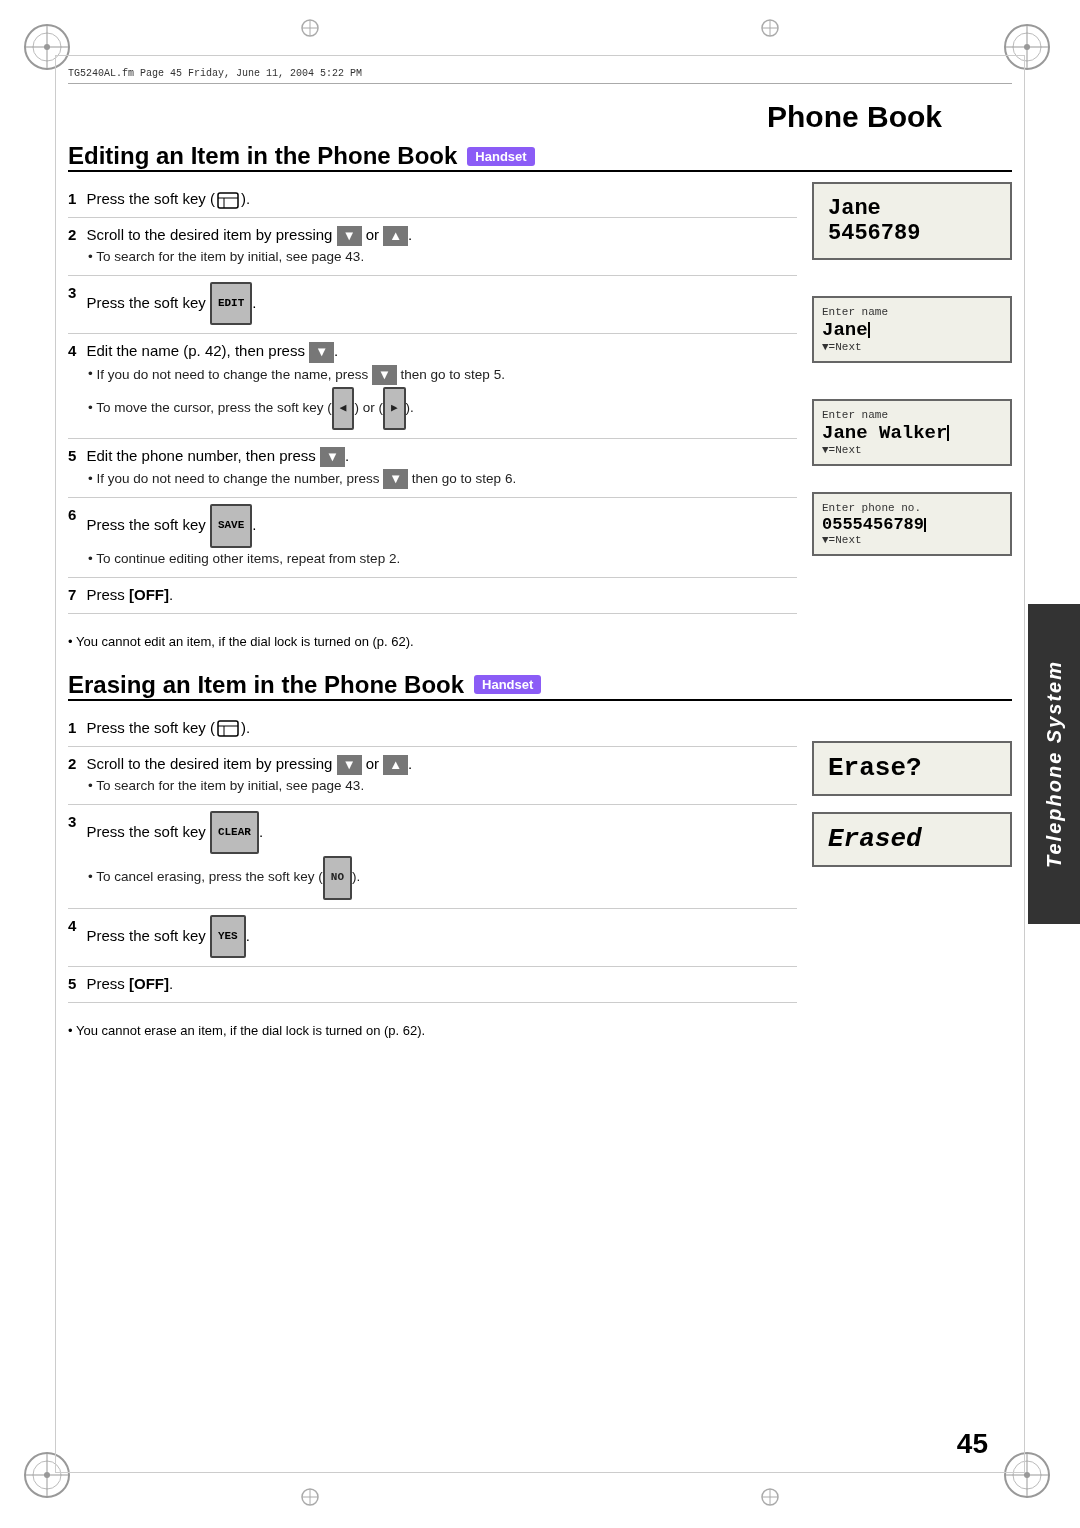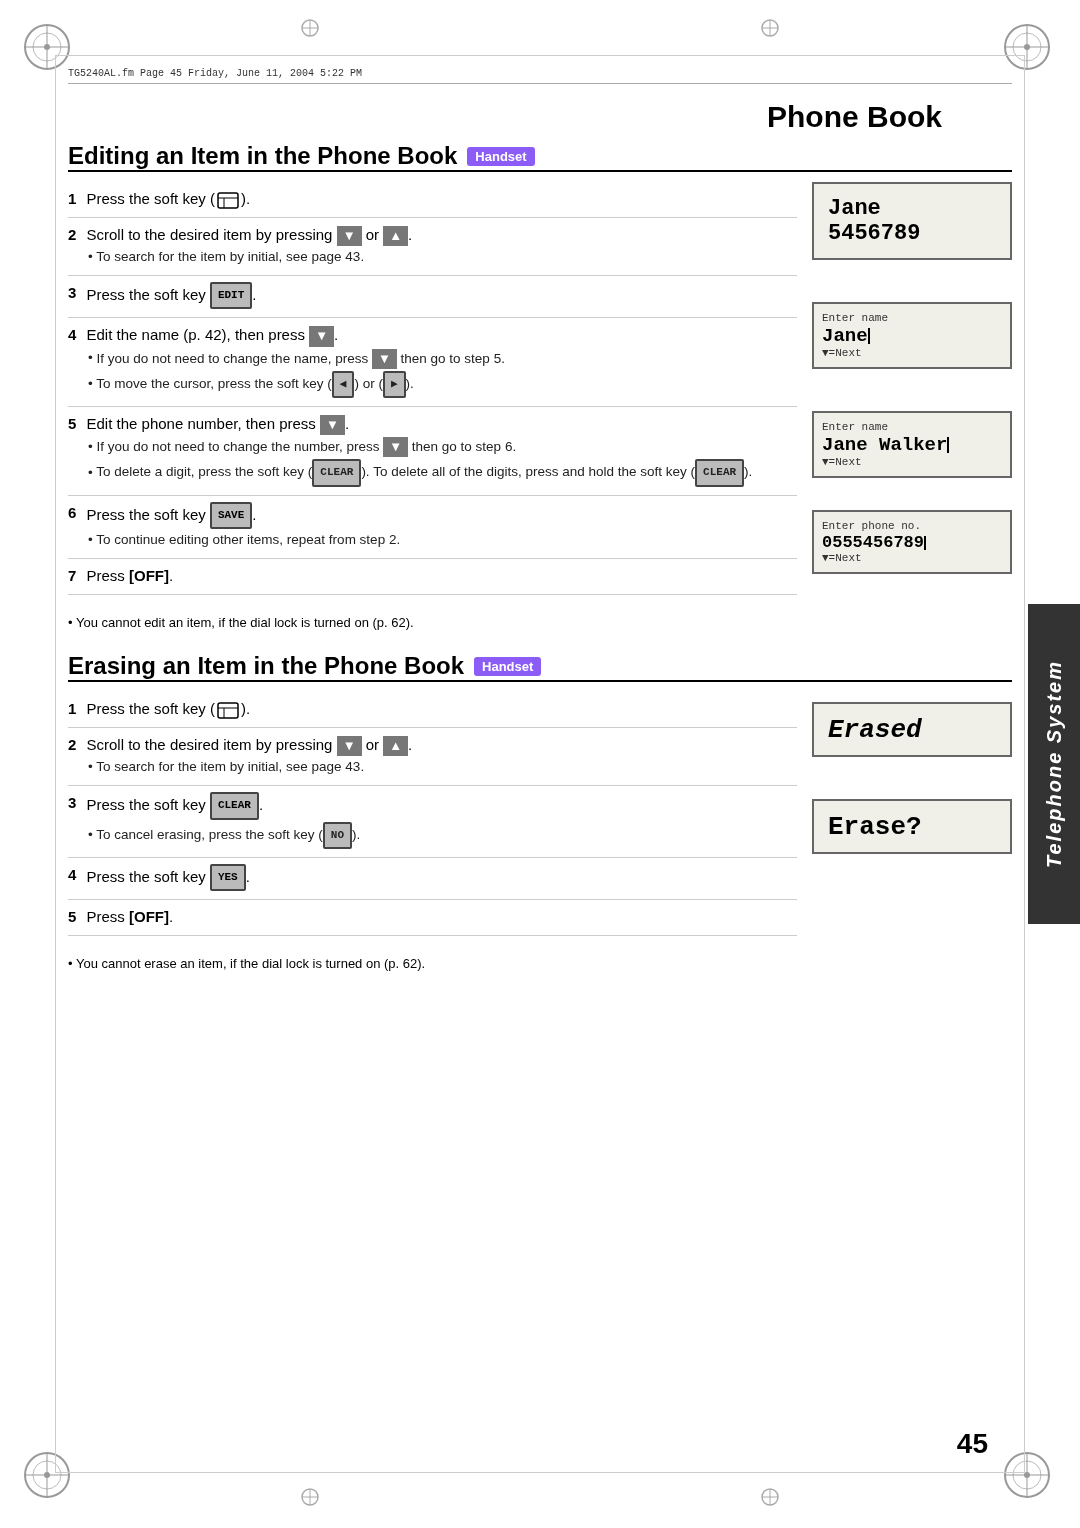--- a/index.html
+++ b/index.html
@@ -136,21 +136,20 @@
 
     .steps-left {
       flex: 1;
       padding-right: 15px;
     }
 
     .steps-right {
       width: 200px;
       display: flex;
       flex-direction: column;
-      gap: 6px;
     }
 
     
     .step {
       border-bottom: 1px solid #ccc;
       padding: 6px 0;
       line-height: 1.4;
     }
 
     .step-number {
@@ -234,21 +233,21 @@
       padding: 4px 0;
     }
 
     .footer-note::before {
       content: '• ';
     }
 
     .double-border-key {
       display: inline-block;
       border: 2px solid #444;
-      padding: 4px 6px;
+      padding: 12px 6px;
       font-size: 11px;
       font-weight: bold;
       font-family: 'Courier New', monospace;
       background: #bbb;
       border-radius: 2px;
       vertical-align: middle;
     }
 
     .nav-key {
       display: inline-block;
@@ -396,21 +395,20 @@
             <div class="step-bullet">If you do not need to change the name, press <span class="nav-key">▼</span> then go to step 5.</div>
             <div class="step-bullet">To move the cursor, press the soft key (<span class="double-border-key">◀</span>) or (<span class="double-border-key">▶</span>).</div>
           </div>
 
           <div class="step">
             <div class="step-main">
               <span class="step-number">5</span>
               <span>&nbsp;Edit the phone number, then press <span class="nav-key">▼</span>.</span>
             </div>
             <div class="step-bullet">If you do not need to change the number, press <span class="nav-key">▼</span> then go to step 6.</div>
-            <div class="step-bullet">To delete a digit, press the soft key (<span class="double-border-key">CLEAR</span>). To delete all of the digits, press and hold the soft key (<span class="double-border-key">CLEAR</span>).</div>
           </div>
 
           <div class="step">
             <div class="step-main">
               <span class="step-number">6</span>
               <span>&nbsp;Press the soft key <span class="double-border-key">SAVE</span>.</span>
             </div>
             <div class="step-bullet">To continue editing other items, repeat from step 2.</div>
           </div>
 
@@ -500,26 +498,26 @@
               <span class="step-number">5</span>
               <span>&nbsp;Press <span class="off-bracket">[</span><span class="off-key">OFF</span><span class="off-bracket">]</span>.</span>
             </div>
           </div>
 
           <div class="footer-note">You cannot erase an item, if the dial lock is turned on (p. 62).</div>
         </div>
 
         <div class="steps-right">
 
+          <div class="screen-erase" style="margin-top:30px;">
+            <span style="font-size:26px;font-weight:bold;font-family:'Courier New',monospace;">Erase?</span>
+          </div>
+
           <div class="screen-erase" style="margin-top:10px;">
             <span style="font-size:26px;font-weight:bold;font-family:'Courier New',monospace;font-style:italic;">Erased</span>
-          </div>
-
-          <div class="screen-erase" style="margin-top:30px;">
-            <span style="font-size:26px;font-weight:bold;font-family:'Courier New',monospace;">Erase?</span>
           </div>
         </div>
       </div>
     </div>
 
   </div>
 
 </div>
 
 </body></html>

